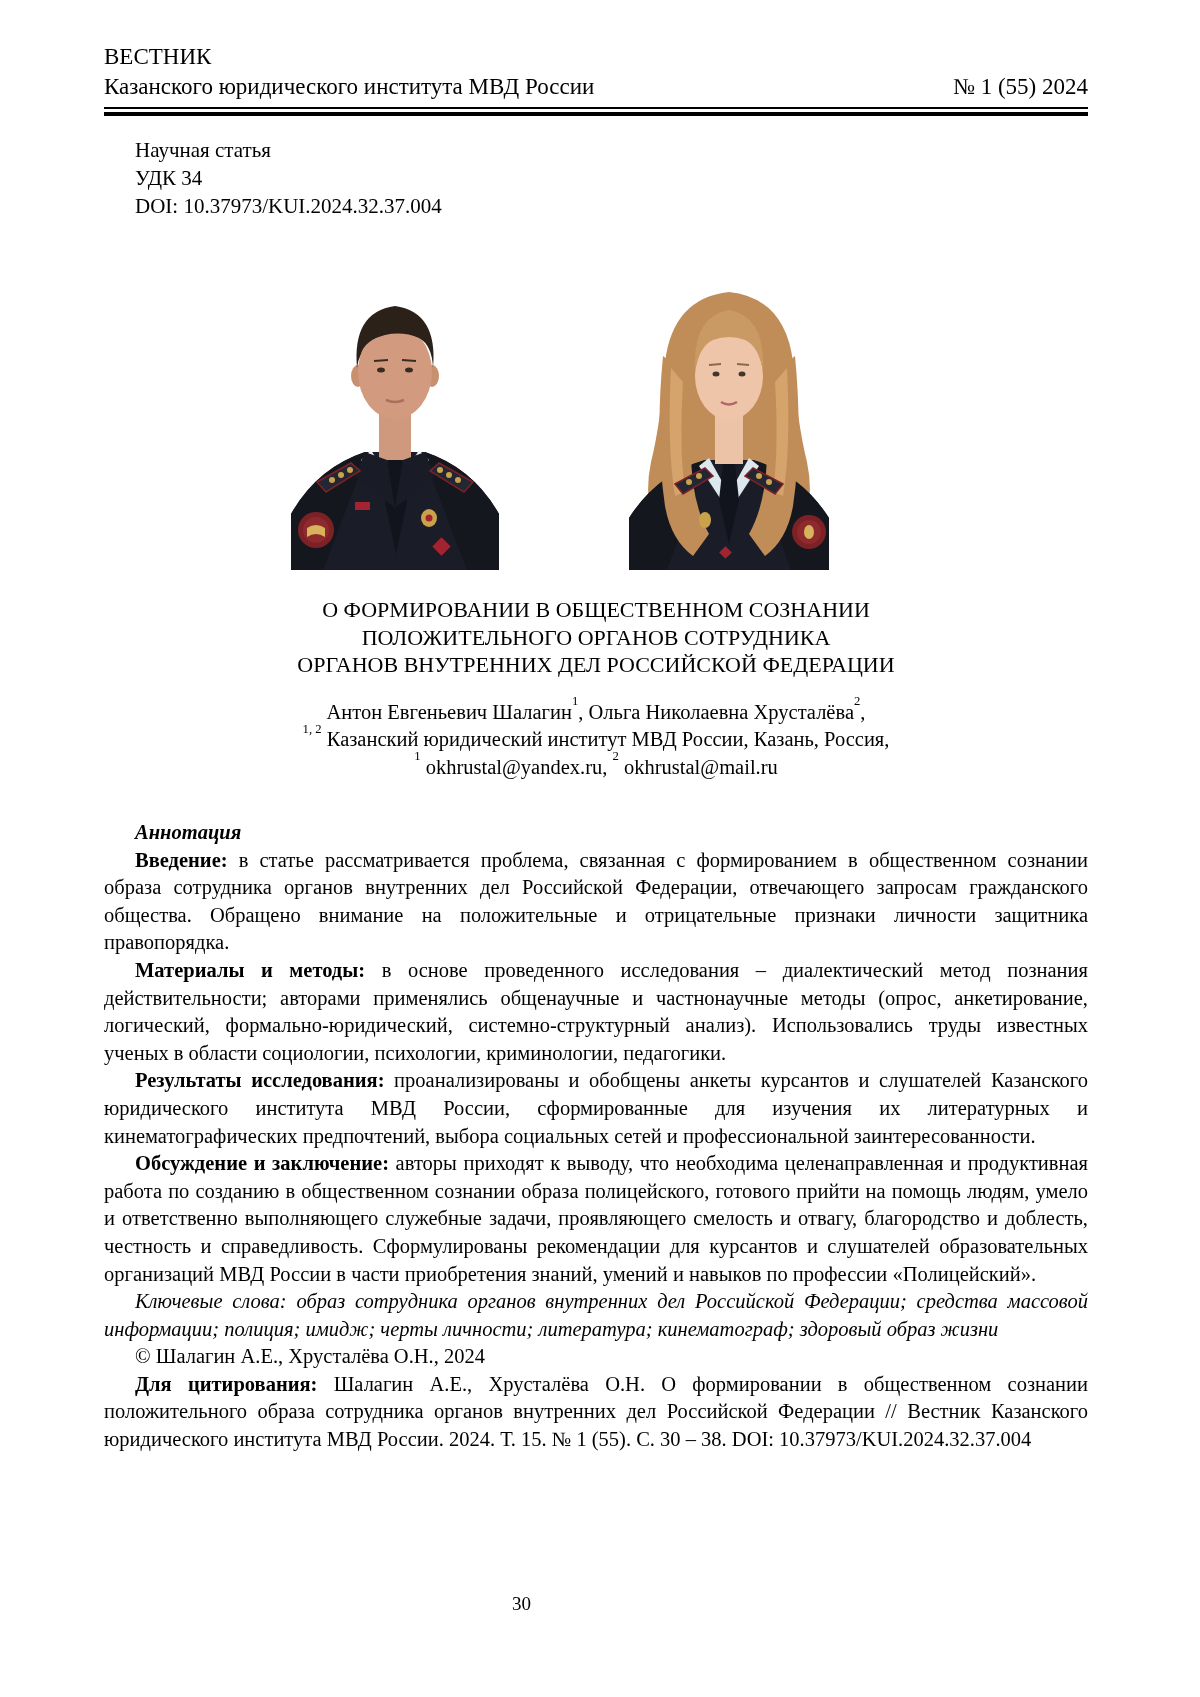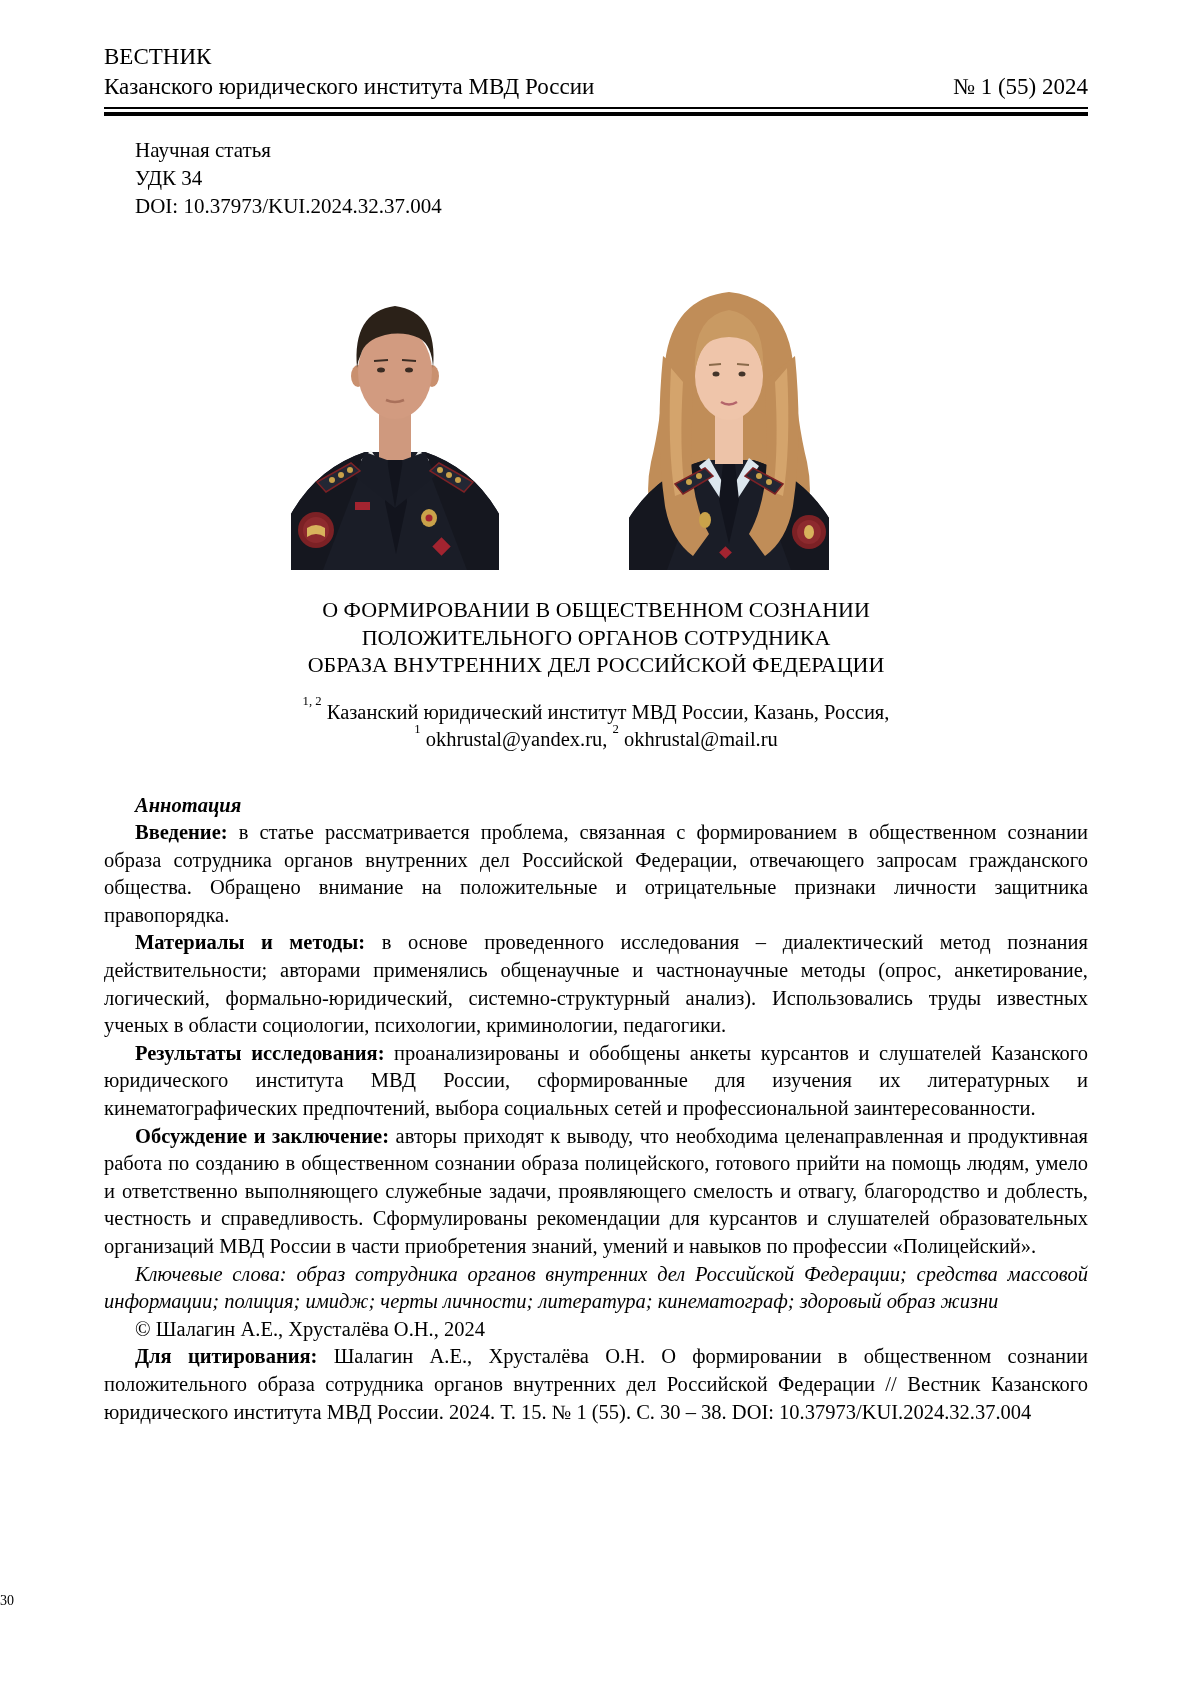--- a/index.html
+++ b/index.html
@@ -36,21 +36,21 @@
 
   
   .abstract { margin-top: 38px; font-size: 20.5px; line-height: 27.6px; }
   .abstract p { margin: 0; text-align: justify; text-indent: 31px; }
   .abstract-heading { font-weight: bold; font-style: italic; text-indent: 31px; }
   .para-label { font-weight: bold; }
   .keywords-para { font-style: italic; }
   .plain-indent { text-indent: 31px; }
 
   
-  .page-number { position: absolute; top: 1593px; left: 0; width: 1043px; font-size: 14px; }
+  .page-number { position: absolute; top: 1593px; left: 0; width: 1043px; text-align: center; font-size: 19px; }
 </style>
 </head>
 <body>
 
 <div class="page">
   <div class="content">
 
     <div class="journal-header">
       <div class="journal-titles">
         <div>ВЕСТНИК</div>
@@ -134,24 +134,25 @@
           <ellipse cx="186" cy="280" rx="5" ry="7" fill="#d8b35c"></ellipse>
           <ellipse cx="82" cy="268" rx="6" ry="8" fill="#c9a24a"></ellipse>
           <rect x="98" y="296" width="9" height="9" transform="rotate(45 102.5 300.5)" fill="#a32430"></rect>
         </svg>
       </div>
     </div>
 
     <div class="article-title">
       <div>О ФОРМИРОВАНИИ В ОБЩЕСТВЕННОМ СОЗНАНИИ</div>
       <div>ПОЛОЖИТЕЛЬНОГО ОРГАНОВ СОТРУДНИКА</div>
-      <div>ОБРАЗА ВНУТРЕННИХ ДЕЛ РОССИЙСКОЙ ФЕДЕРАЦИИ</div>
+      <div>ОРГАНОВ ВНУТРЕННИХ ДЕЛ РОССИЙСКОЙ ФЕДЕРАЦИИ</div>
     </div>
 
     <div class="authors-block">
+      <div><span>Антон Евгеньевич Шалагин</span><sup>1</sup><span>, </span><span>Ольга Николаевна Хрусталёва</span><sup>2</sup><span>,</span></div>
       <div><sup>1, 2</sup><span> Казанский юридический институт МВД России, Казань, Россия,</span></div>
       <div><sup>1</sup><span> okhrustal@yandex.ru, </span><sup>2</sup><span> okhrustal@mail.ru</span></div>
     </div>
 
     <div class="abstract">
       <div class="abstract-heading">Аннотация</div>
 
       <p><span class="para-label">Введение:</span><span> в статье рассматривается проблема, связанная с формированием в общественном сознании образа сотрудника органов внутренних дел Российской Федерации, отвечающего запросам гражданского общества. Обращено внимание на положительные и отрицательные признаки личности защитника правопорядка.</span></p>
 
       <p><span class="para-label">Материалы и методы:</span><span> в основе проведенного исследования – диалектический метод познания действительности; авторами применялись общенаучные и частнонаучные методы (опрос, анкетирование, логический, формально-юридический, системно-структурный анализ). Использовались труды известных ученых в области социологии, психологии, криминологии, педагогики.</span></p>

